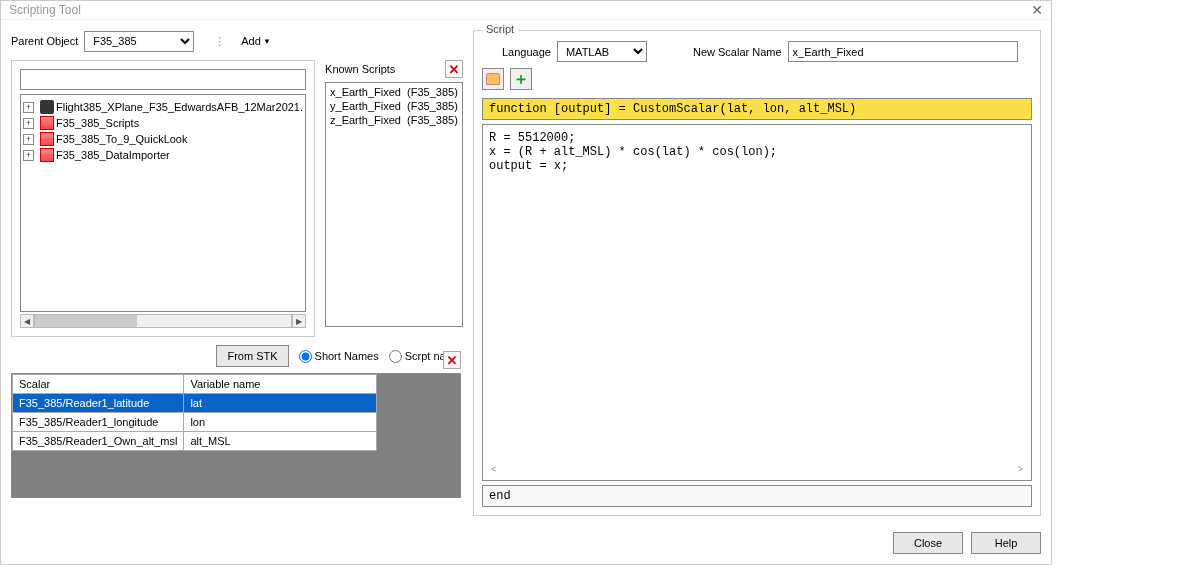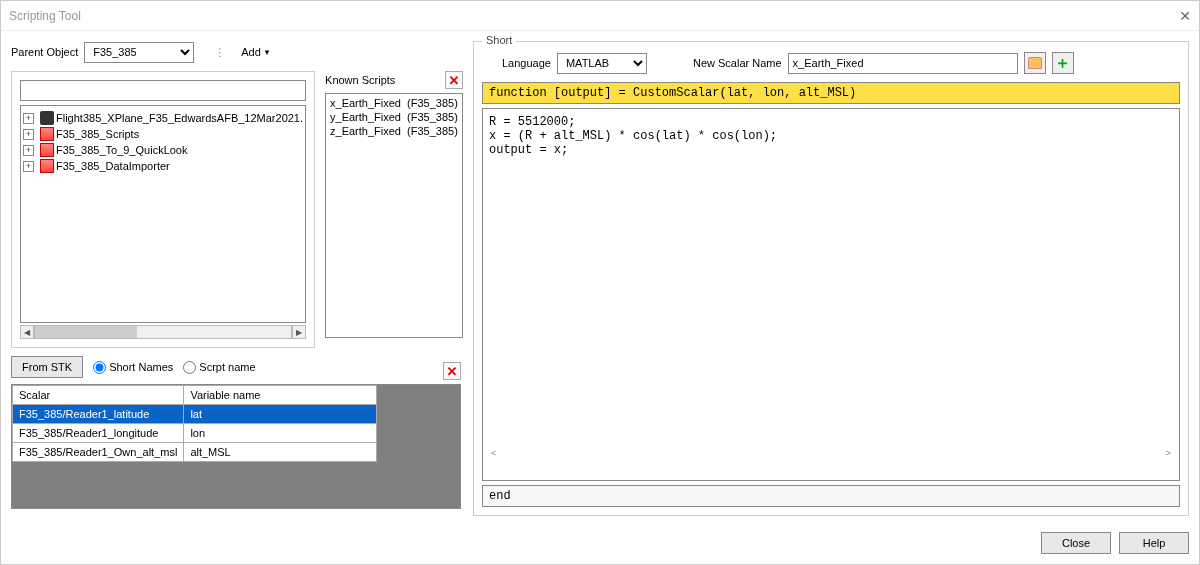--- a/index.html
+++ b/index.html
@@ -1,17 +1,17 @@
 <!DOCTYPE html>
 <html><head>
 <meta charset="utf-8">
 <style>
 * { box-sizing: border-box; margin: 0; padding: 0; }
 body { font-family: "Segoe UI", Tahoma, sans-serif; font-size: 11px; background: #fff; color: #000; }
-.window { width: 1200px; height: 565px; border: 1px solid #ccc; display: flex; flex-direction: column; background: #fff; }
+.window { width: 1052px; height: 565px; border: 1px solid #ccc; display: flex; flex-direction: column; background: #fff; }
 .titlebar { height: 30px; display: flex; align-items: center; padding: 0 8px; color: #999; font-size: 12px; border-bottom: 1px solid #eee; }
 .titlebar-close { margin-left: auto; font-size: 14px; color: #666; cursor: pointer; font-family: Arial; }
 .content { flex: 1; display: flex; gap: 12px; padding: 10px; }
 .left-col { width: 450px; display: flex; flex-direction: column; }
 .right-col { flex: 1; display: flex; flex-direction: column; }
 .row { display: flex; align-items: center; gap: 6px; margin-bottom: 8px; }
 .label { font-size: 11px; }
 select, input[type="text"] { font-family: inherit; font-size: 11px; padding: 2px 4px; border: 1px solid #888; background: #fff; height: 21px; }
 .btn { font-family: inherit; font-size: 11px; padding: 2px 10px; border: 1px solid #888; background: #e8e8e8; cursor: pointer; height: 22px; display: inline-flex; align-items: center; }
 .group { position: relative; border: 1px solid #ccc; padding: 10px 8px 8px 8px; margin-top: 6px; }
@@ -27,21 +27,21 @@
 .ico-doc { background: linear-gradient(#f88,#f44); border: 1px solid #c00; }
 .tree-scroll { display:flex; align-items:center; margin-top:2px; }
 .tree-scroll .bar { flex:1; height:14px; border:1px solid #bbb; background:#f0f0f0; position:relative; }
 .tree-scroll .thumb { position:absolute; left:0; top:0; width:40%; height:100%; background:#ccc; }
 .tree-scroll .arrow { width:14px; height:14px; border:1px solid #bbb; background:#f0f0f0; display:flex; align-items:center; justify-content:center; font-size:8px; color:#555; cursor:pointer; }
 .known-wrap { width: 160px; }
 .known-header { display: flex; align-items: center; justify-content: space-between; margin-bottom: 4px; }
 .red-x { width: 18px; height: 18px; display: inline-flex; align-items: center; justify-content: center; color: #d00; font-weight: bold; border: 1px solid #aaa; background: #f8f8f8; cursor: pointer; font-size: 13px; }
 .known-list { border: 1px solid #888; height: 245px; background: #fff; padding: 2px; overflow: auto; }
 .known-item { padding: 1px 2px; white-space: nowrap; }
-.below-two { display: flex; align-items: center; gap: 10px; margin-top: 8px; }
+.below-two { display: flex; align-items: center; gap: 10px; margin-top: 8px; justify-content: flex-end; }
 .radio { display: flex; align-items: center; gap: 3px; }
 .mappings-wrap { margin-top: 6px; position: relative; }
 .mappings-del { position: absolute; right: 0; top: -22px; }
 .mapping-table-wrap { border: 1px solid #888; background: #808080; height: 125px; position: relative; }
 .mapping-inner { width: 365px; background: #fff; }
 table.mapping { width: 100%; border-collapse: collapse; background: #fff; font-size: 11px; }
 table.mapping th { text-align: left; font-weight: normal; background: #fff; border: 1px solid #aaa; padding: 3px 6px; }
 table.mapping td { border: 1px solid #aaa; padding: 3px 6px; }
 table.mapping tr.selected td { background: #0a64c8; color: #fff; }
 .script-fields { display: flex; align-items: center; gap: 6px; margin-bottom: 8px; flex-wrap: wrap; }
@@ -168,21 +168,21 @@
             </tr>
           </tbody>
               </table>
           </div>
         </div>
       </div>
     </div>
 
     <div class="right-col">
       <div class="group" style="flex:1; display:flex; flex-direction:column; margin-top:0;">
-        <span class="group-title">Short</span>
+        <span class="group-title">Script</span>
         <div class="script-fields">
           <span style="margin-left:20px;">Language</span>
           <select style="width:90px"><option>MATLAB</option></select>
           <span style="margin-left:40px;">New Scalar Name</span>
           <input type="text" style="width: 230px;" value="x_Earth_Fixed">
           <span class="icon-btn">
               <span class="browse-icon"></span>
             </span>
           <span class="icon-btn">
               <span class="plus-icon">＋</span>

